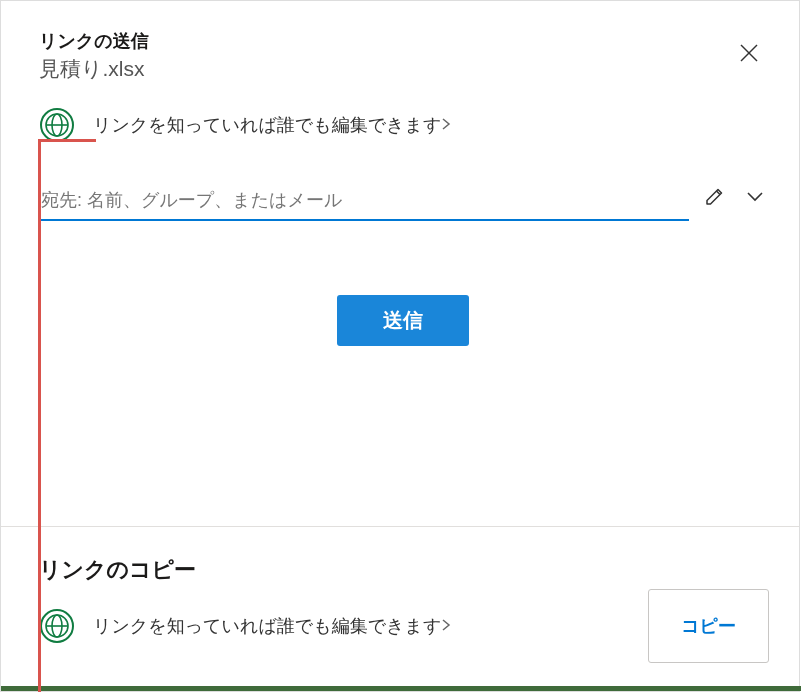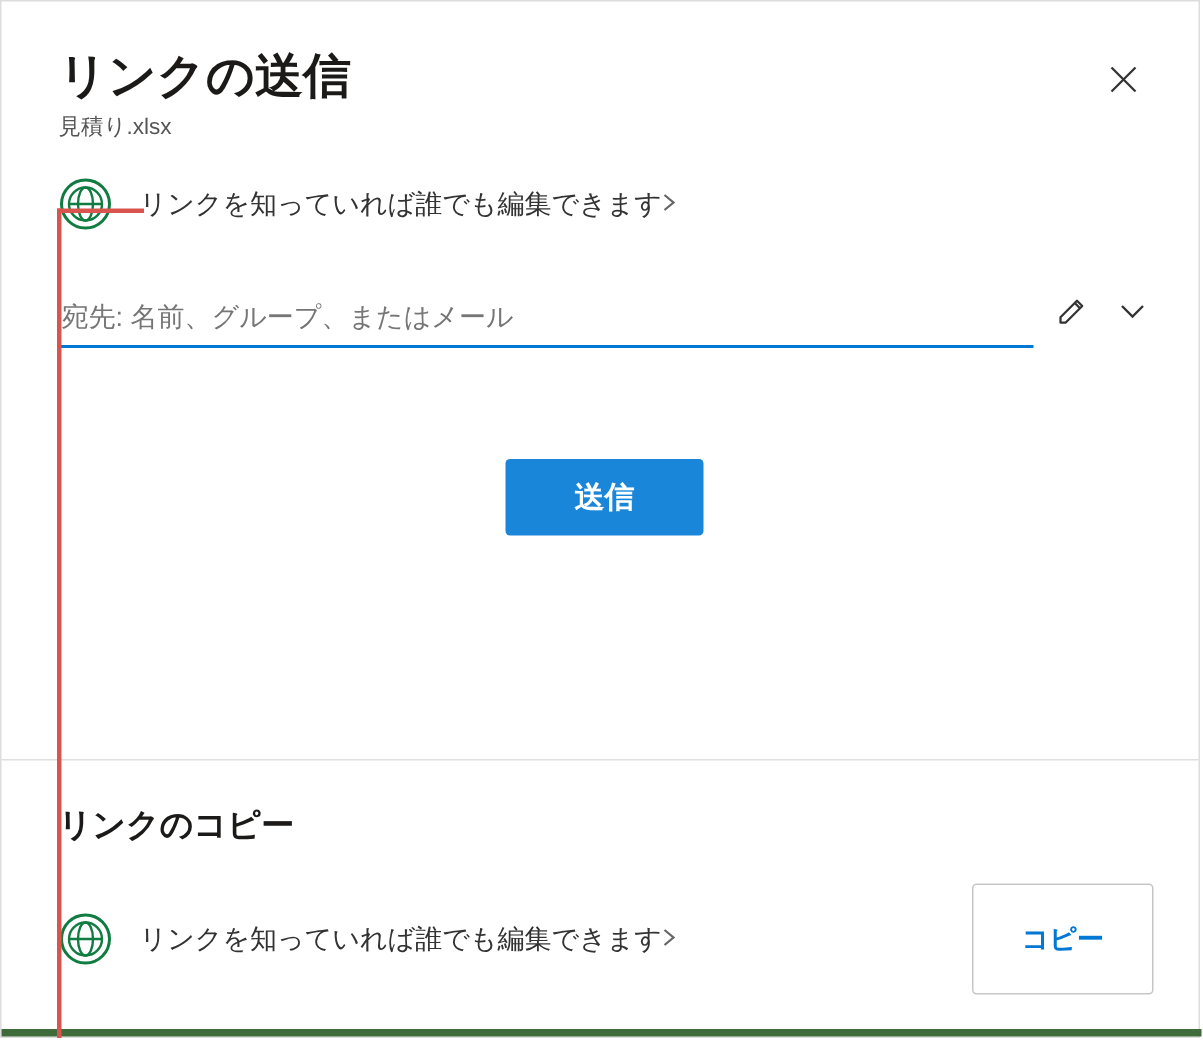--- a/index.html
+++ b/index.html
@@ -22,27 +22,27 @@
       padding: 28px 30px 0 38px;
       flex: 1;
       position: relative;
     }
     .header-row {
       display: flex;
       justify-content: space-between;
       align-items: flex-start;
     }
     .title {
-      font-size: 32px;
+      font-size: 18px;
       font-weight: 700;
       color: #1b1a19;
       margin-bottom: 2px;
     }
     .filename {
-      font-size: 15px;
+      font-size: 21px;
       color: #555;
       margin-bottom: 24px;
     }
     .close-btn {
       width: 32px;
       height: 32px;
       display: flex;
       align-items: center;
       justify-content: center;
       cursor: pointer;
@@ -150,21 +150,21 @@
       background: #e1dfdd;
       width: 100%;
     }
     .bottom-section {
       padding: 28px 30px 28px 38px;
     }
     .copy-title {
       font-size: 22px;
       font-weight: 700;
       color: #1b1a19;
-      margin-bottom: 24px;
+      margin-bottom: 4px;
     }
     .copy-row {
       display:flex;
       align-items:center;
       justify-content:space-between;
     }
     .copy-left {
       display:flex;
       align-items:center;
       gap: 18px;

